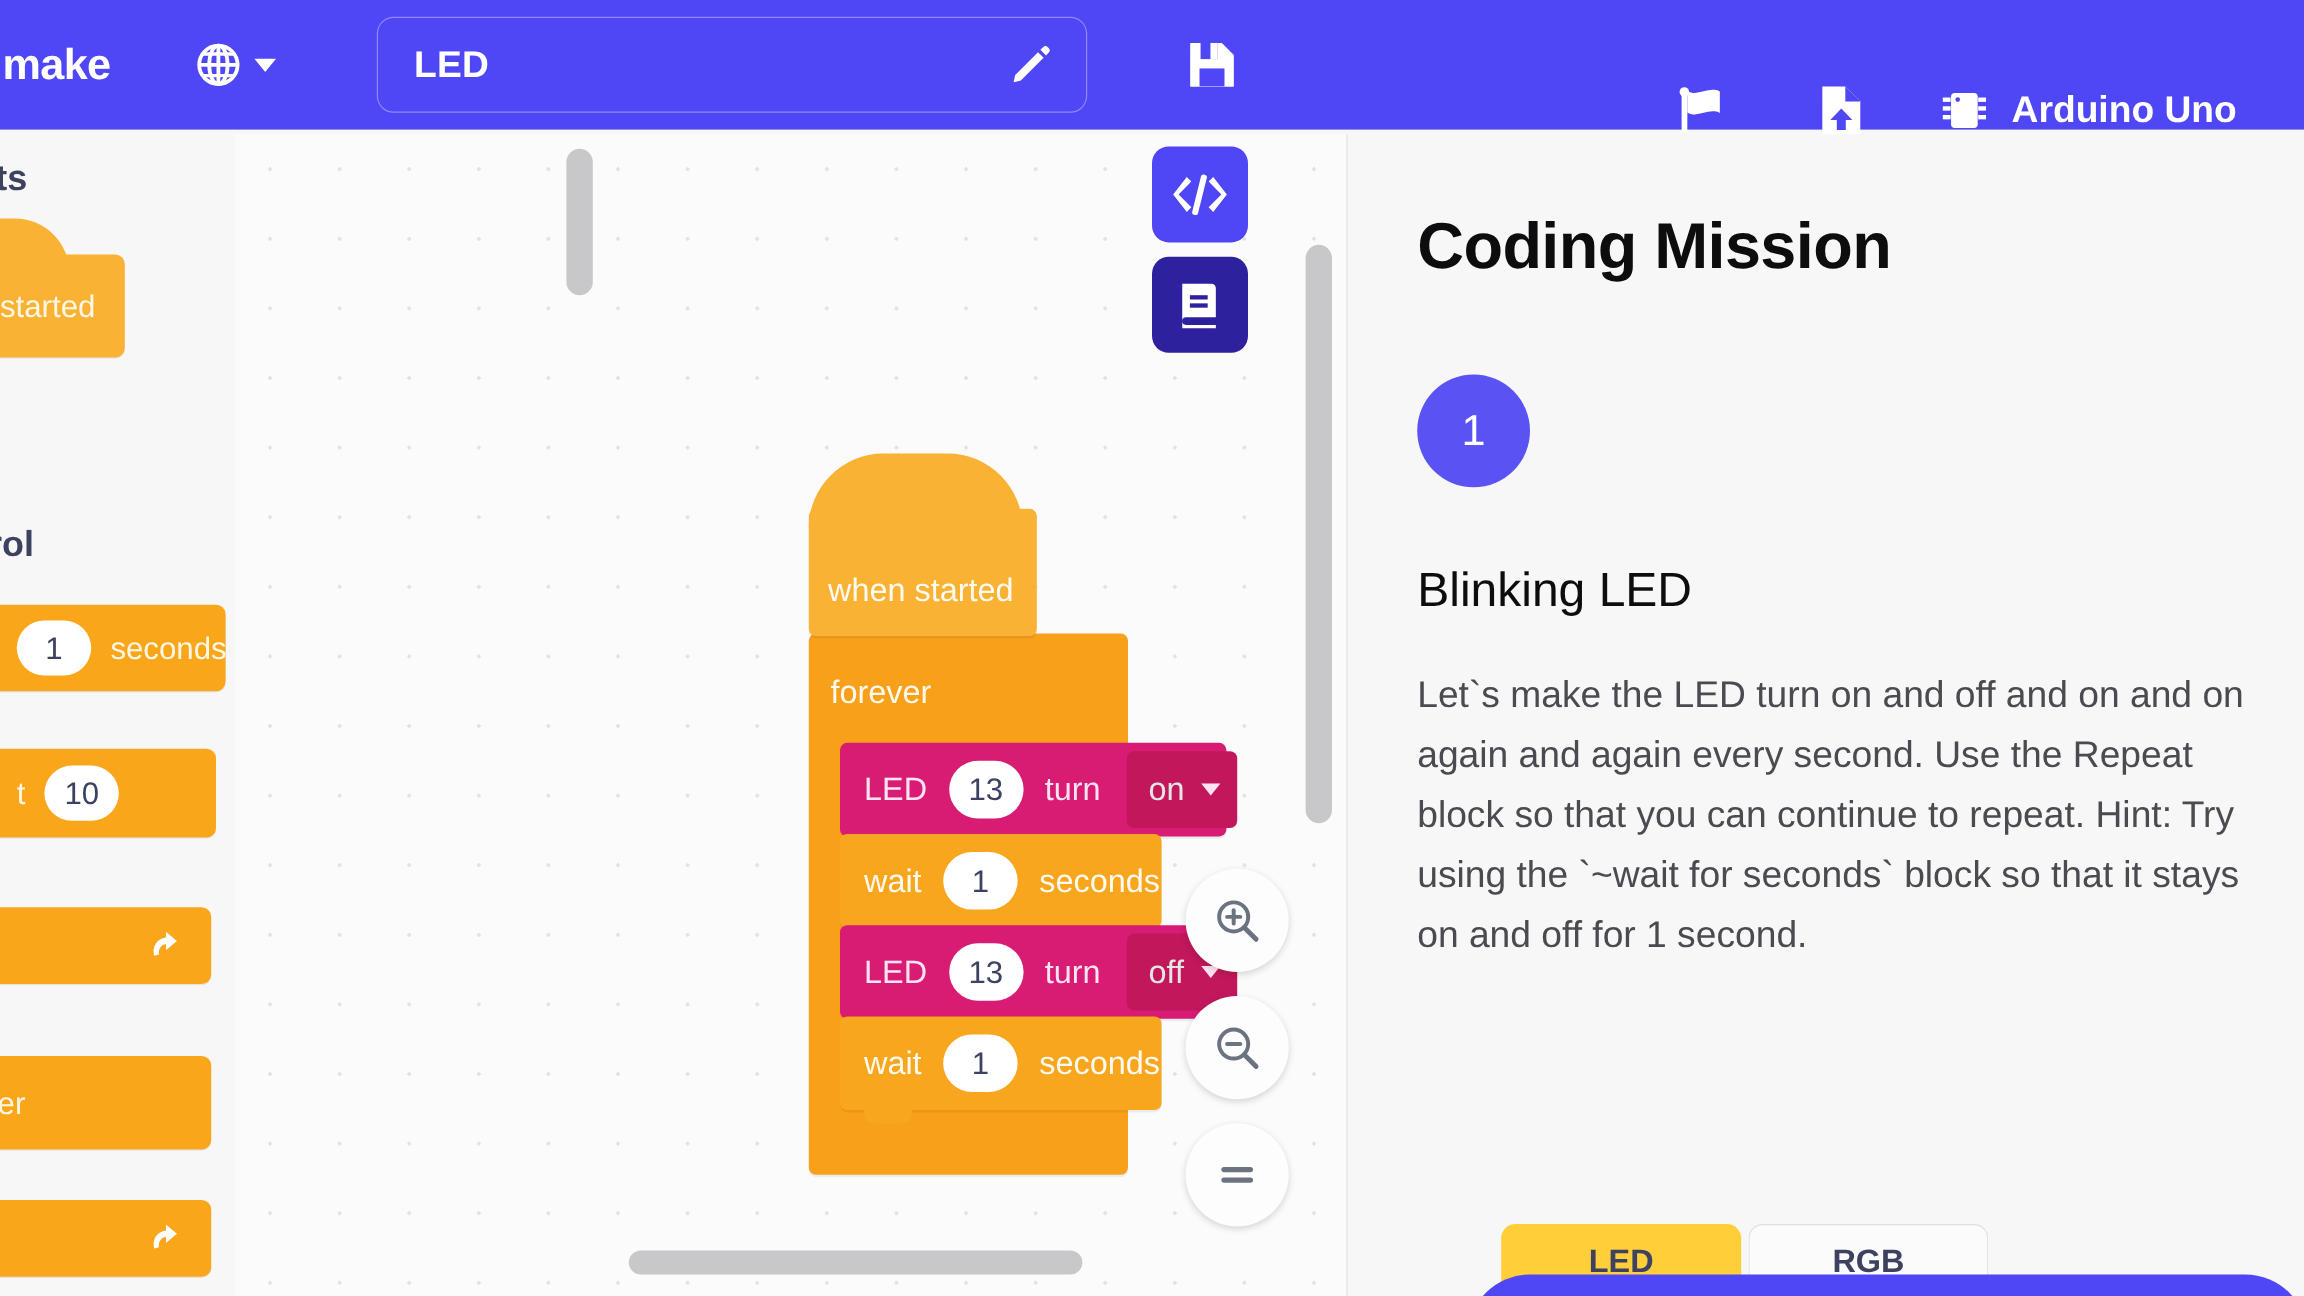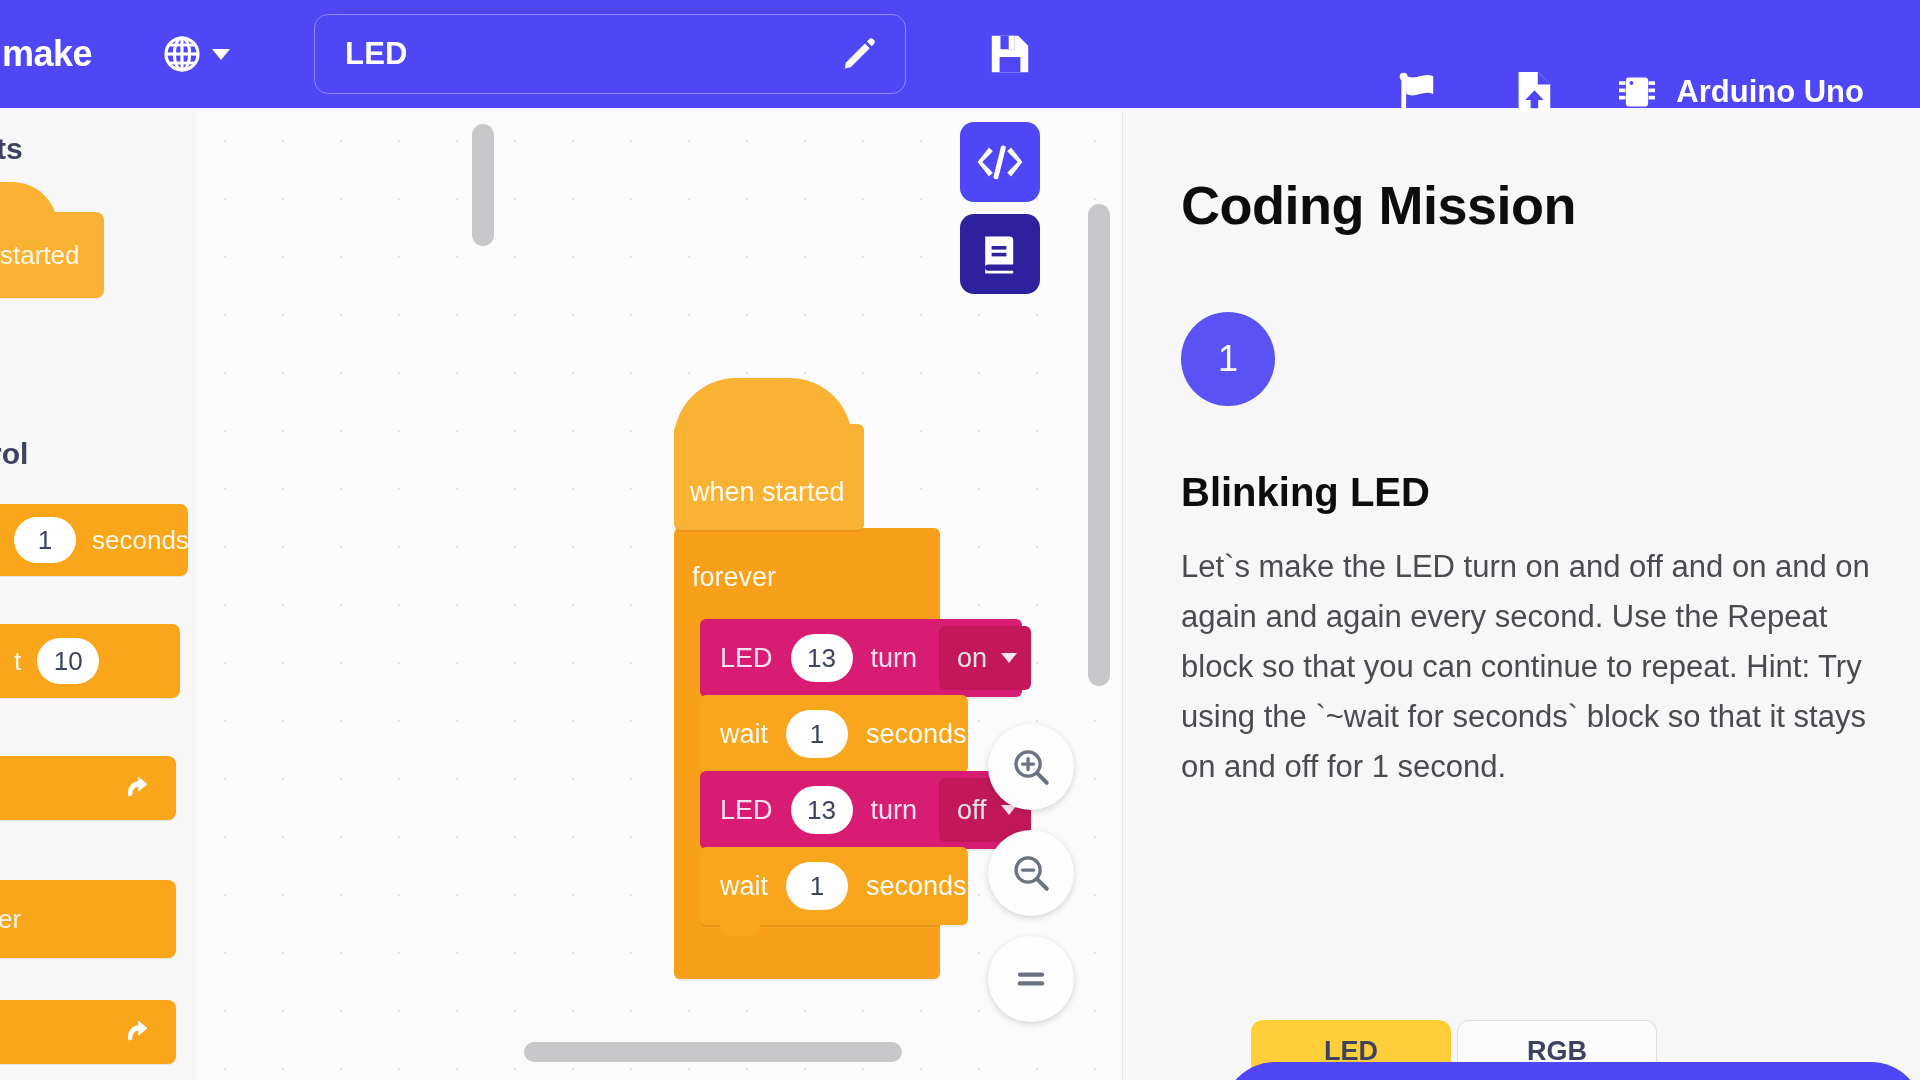--- a/index.html
+++ b/index.html
@@ -216,24 +216,24 @@
     font-size: 54px; font-weight: 700; color: #0d0d0f; letter-spacing: -0.5px;
   }
   #step-badge {
     position: absolute; left: 58px; top: 200px;
     width: 94px; height: 94px; border-radius: 50%;
     background: #5a52f2; color: #ffffff;
     font-size: 36px; display: flex; align-items: center; justify-content: center;
   }
   #lesson-title {
     position: absolute; left: 58px; top: 358px;
-    font-size: 40px; font-weight: 700; color: #0d0d0f;
+    font-size: 40px; font-weight: 400; color: #0d0d0f;
   }
   #lesson-body {
-    position: absolute; left: 58px; top: 430px; width: 690px;
+    position: absolute; left: 58px; top: 442px; width: 690px;
     font-size: 31px; line-height: 50px; color: #4a4a50;
   }
   .mini-tabs {
     position: absolute; left: 128px; top: 908px;
     display: flex; gap: 6px;
   }
   .mini-tab {
     width: 200px; height: 62px; border-radius: 12px 12px 0 0;
     display: flex; align-items: center; justify-content: center;
     font-size: 27px; font-weight: 700; color: #3d4260;

